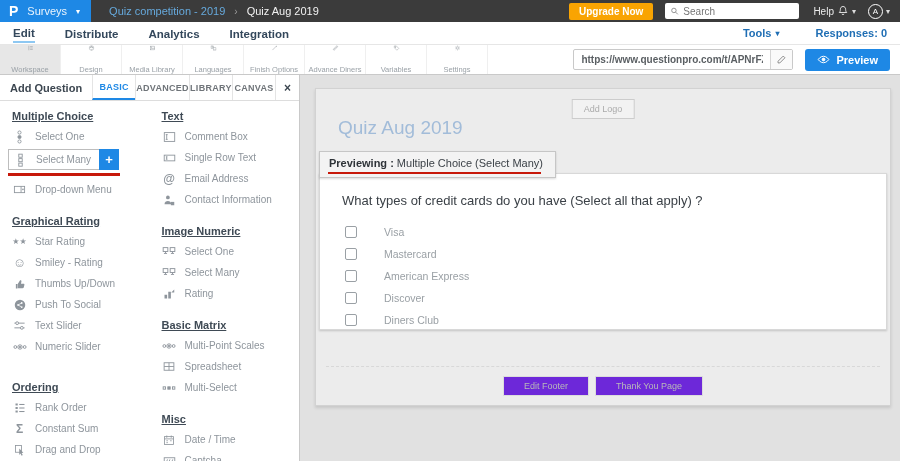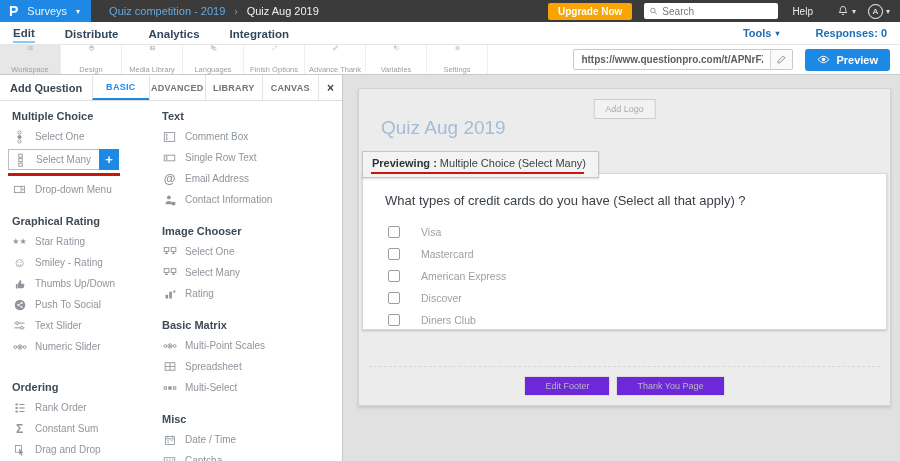--- a/index.html
+++ b/index.html
@@ -13,21 +13,21 @@
   .surveys-label { color:#eaf4fd; font-size:11px; }
   .caret { color:#fff; font-size:8px; }
   .breadcrumb { margin-left:18px; font-size:11px; display:flex; align-items:center; }
   .bc-parent { color:#66a9dc; }
   .bc-sep { color:#9b9b9b; margin:0 9px; font-size:10px; }
   .bc-current { color:#f2f2f2; }
   .topbar-spacer { flex:1; }
   .upgrade-btn { background:#f9a402; color:#fff; font-size:10px; font-weight:bold; padding:3px 10px; border-radius:2px; margin-right:12px; border:none; cursor:pointer; }
   .searchbox { background:#fff; border-radius:2px; height:16px; width:134px; display:flex; align-items:center; padding:0 5px; gap:4px; margin-right:14px; }
   .searchbox input { border:none; outline:none; font-size:10px; width:100%; color:#555; background:transparent; }
-  .help-label { color:#ececec; font-size:10px; margin-right:24px; cursor:pointer; }
+  .help-label { color:#ececec; font-size:10px; margin-right:3px; cursor:pointer; }
   .bell-wrap { display:flex; align-items:center; gap:3px; margin-right:12px; cursor:pointer; }
   .bell-wrap .caret, .avatar-wrap .caret { color:#ddd; }
   .avatar-wrap { display:flex; align-items:center; gap:3px; margin-right:10px; cursor:pointer; }
   .avatar { width:15px; height:15px; border:1px solid #fff; border-radius:50%; color:#fff; font-size:8px; display:flex; align-items:center; justify-content:center; }
 
   
   .menubar { height:23px; background:#fff; border-bottom:1px solid #e6e6e6; display:flex; align-items:center; padding:0 13px; }
   .menu-item { font-size:11.5px; font-weight:bold; color:#33475b; margin-right:30px; padding:3px 0 2px; cursor:pointer; }
   .menu-item.active { border-bottom:2px solid #8ec8f2; }
   .menubar-right { margin-left:auto; display:flex; align-items:center; gap:36px; }
@@ -41,48 +41,48 @@
   .tool.active { background:#e7e7e7; }
   .tool-label { font-size:7.5px; color:#9aa1a7; white-space:nowrap; }
   .toolbar-right { margin-left:auto; display:flex; align-items:center; gap:12px; padding-right:10px; }
   .url-box { display:flex; align-items:stretch; border:1px solid #c9c9c9; background:#fff; height:21px; border-radius:2px; }
   .url-box input { border:none; outline:none; font-size:10px; font-weight:bold; color:#5a5f63; width:196px; padding:0 7px; background:transparent; }
   .pencil-btn { width:22px; border-left:1px solid #d5d5d5; display:flex; align-items:center; justify-content:center; background:#fafafa; cursor:pointer; }
   .preview-btn { background:#1e88e5; color:#fff; font-size:11px; font-weight:bold; height:22px; padding:0 12px; border-radius:3px; display:flex; align-items:center; gap:6px; border:none; cursor:pointer; }
 
   
   .page-body { display:flex; height:386px; }
-  .left-panel { width:343px; background:#fff; border-right:1px solid #c9c9c9; display:flex; flex-direction:column; }
+  .left-panel { width:300px; background:#fff; border-right:1px solid #c9c9c9; display:flex; flex-direction:column; }
   .panel-tabs { height:26px; display:flex; align-items:stretch; border-bottom:1px solid #ddd; flex:none; }
   .panel-title { font-size:11px; font-weight:bold; color:#3c4650; display:flex; align-items:center; padding:0 10px; white-space:nowrap; }
   .ptab { flex:1; display:flex; align-items:center; justify-content:center; font-size:9px; font-weight:bold; color:#6f7479; border-left:1px solid #e4e4e4; letter-spacing:.3px; cursor:pointer; }
   .ptab.active { color:#1e88e5; border-bottom:2px solid #1e88e5; }
   .panel-close { width:24px; display:flex; align-items:center; justify-content:center; color:#3c4650; font-weight:bold; font-size:12px; border-left:1px solid #e4e4e4; cursor:pointer; }
   .panel-cols { display:flex; padding-top:9px; overflow:hidden; flex:1; }
   .qt-col { width:150px; }
   .qt-section { margin-bottom:15px; }
-  .qt-heading { font-size:11px; font-weight:bold; color:#3f4a55; margin:0 0 4px 12px; }
+  .qt-heading { font-size:11px; font-weight:bold; color:#3f4a55; margin:0 0 4px 12px;text-decoration:underline; }
   .qt-item { display:flex; align-items:center; height:21px; padding-left:12px; gap:8px; font-size:10px; color:#8e959c; cursor:pointer; white-space:nowrap; }
   .qt-icon { width:15px; display:flex; justify-content:center; align-items:center; color:#8e959c; font-size:10px; flex:none; }
   .qt-highlight-wrap { margin:2px 0 3px 8px; }
   .qt-item.boxed { border:1px solid #bdbdbd; background:#fff; width:92px; height:21px; padding-left:4px; position:relative; margin:0; }
   .plus-btn { position:absolute; right:-20px; top:-1px; width:20px; height:21px; background:#1e88e5; color:#fff; font-size:13px; font-weight:bold; display:flex; align-items:center; justify-content:center; cursor:pointer; }
   .red-underline { width:112px; height:3px; background:#c7180a; margin-top:3px; }
 
   .main-area { flex:1; background:#e1e1e1; position:relative; }
   .preview-panel { position:absolute; left:15px; right:9px; top:13px; height:318px; background:#ececec; border:1px solid #d2d2d2; box-shadow:0 2px 3px rgba(0,0,0,.12); }
   .add-logo-btn { position:absolute; top:10px; left:50%; transform:translateX(-50%); border:1px solid #ccc; background:#f2f2f2; color:#ababab; font-size:9px; padding:4px 11px; cursor:pointer; }
   .survey-title { position:absolute; top:28px; left:22px; font-size:19px; color:#a2bcd9; }
   .previewing-box { position:absolute; top:62px; left:3px; background:#f3f3f3; border:1px solid #c6c6c6; padding:5px 12px 8px 9px; font-size:11px; color:#3c4248; z-index:2; box-shadow:0 1px 2px rgba(0,0,0,.15); }
   .previewing-box b { color:#2e3338; }
   .previewing-underline { position:absolute; left:8px; right:14px; bottom:3px; height:2px; background:#c7180a; }
   .question-card { position:absolute; top:84px; left:3px; right:3px; height:157px; background:#fff; border:1px solid #d8d8d8; box-shadow:0 1px 2px rgba(0,0,0,.18); z-index:1; }
   .question-text { margin:19px 0 0 22px; font-size:13px; color:#3b4147; }
   .options-list { margin:13px 0 0 25px; }
-  .option-row { display:flex; align-items:center; gap:21px; height:22px; }
+  .option-row { display:flex; align-items:center; gap:27px; height:22px; }
   .checkbox { width:12px; height:12px; border:1px solid #9aa0a5; border-radius:2px; background:#fff; flex:none; cursor:pointer; }
   .option-label { font-size:10.5px; color:#9aa0a5; }
   .footer-sep { position:absolute; top:277px; left:10px; right:10px; border-top:1px dashed #d8d8d8; }
   .footer-buttons { position:absolute; top:287px; left:0; width:100%; display:flex; justify-content:center; gap:6px; }
   .footer-btn { background:#6d28d9; border:1px solid #dcdcdc; color:#b9b9b9; font-size:9px; padding:4px 20px; cursor:pointer; }
 
   svg { display:block; }
 </style>
 </head>
 <body>
@@ -176,21 +176,21 @@
         <path d="M12.4 1.2l.6 1.7 1.7.6-1.7.6-.6 1.7-.6-1.7-1.7-.6 1.7-.6z" fill="#868d93" stroke="none"></path>
       </svg>
     <span class="tool-label">Finish Options</span>
   </div>
   <div class="tool">
     <svg width="13" height="13" viewBox="0 0 16 16" fill="none" stroke="#868d93" stroke-width="1.1">
         <ellipse cx="5" cy="11" rx="3" ry="2.1" transform="rotate(-45 5 11)"></ellipse>
         <ellipse cx="11" cy="5" rx="3" ry="2.1" transform="rotate(-45 11 5)"></ellipse>
         <path d="M6.8 9.2l2.4-2.4"></path>
       </svg>
-    <span class="tool-label">Advance Thank</span>
+    <span class="tool-label">Advance Diners</span>
   </div>
   <div class="tool">
     <svg width="13" height="13" viewBox="0 0 16 16" fill="none" stroke="#868d93" stroke-width="1.1">
         <path d="M2 2.5h5.5L14 9l-5 5-6.5-6.5z"></path>
         <circle cx="5" cy="5.5" r="1" fill="#868d93"></circle>
       </svg>
     <span class="tool-label">Variables</span>
   </div>
   <div class="tool">
     <svg width="13" height="13" viewBox="0 0 16 16" fill="none" stroke="#868d93" stroke-width="1.2">
@@ -387,21 +387,21 @@
                   <circle cx="6.5" cy="4.5" r="2.5" fill="#8e959c" stroke="none"></circle>
                   <path d="M2 13.5c0-2.8 2.2-4.3 4.5-4.3S11 10.7 11 13.5z" fill="#8e959c" stroke="none"></path>
                   <rect x="10.5" y="10.5" width="4.5" height="4.5" fill="#8e959c" stroke="none"></rect>
                 </svg>
               </span>
             <span>Contact Information</span>
           </div>
         </div>
 
         <div class="qt-section">
-          <div class="qt-heading">Image Chooser</div>
+          <div class="qt-heading">Image Numeric</div>
           <div class="qt-item">
             <span class="qt-icon">
                 <svg width="14" height="11" viewBox="0 0 18 14" fill="none" stroke="#8e959c" stroke-width="1.2">
                   <rect x="1.5" y="2" width="6" height="5"></rect>
                   <path d="M4.5 7v2M2.5 9.5h4"></path>
                   <rect x="10.5" y="2" width="6" height="5"></rect>
                   <path d="M13.5 7v2M11.5 9.5h4"></path>
                 </svg>
               </span>
             <span>Select One</span>

